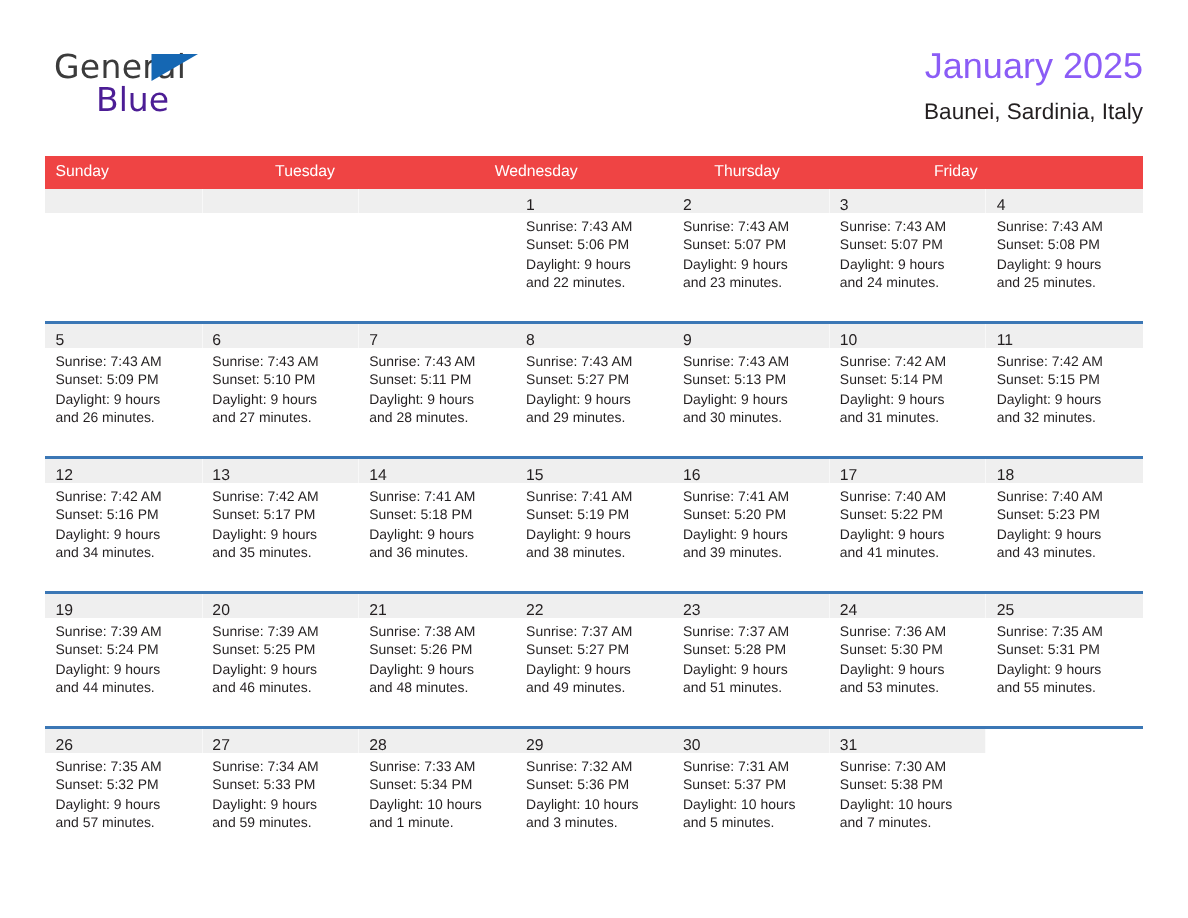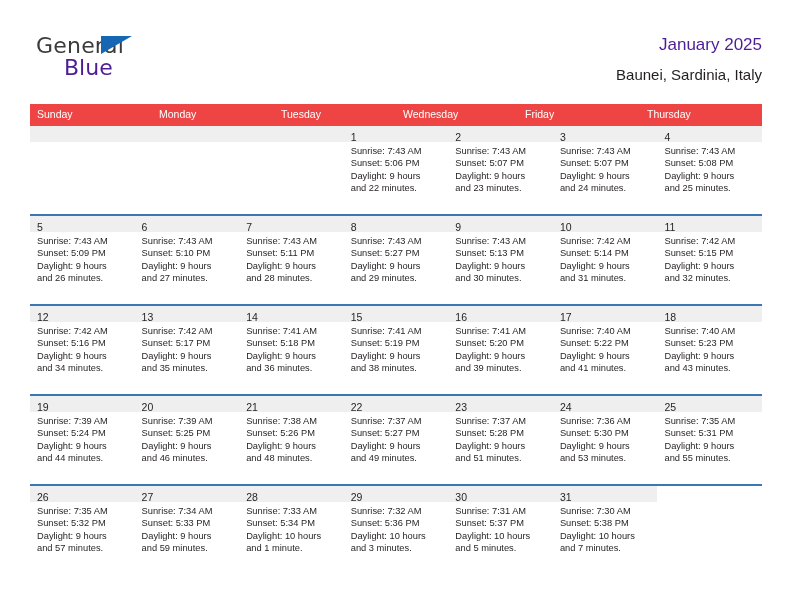--- a/index.html
+++ b/index.html
@@ -67,22 +67,22 @@
     font-family: "DejaVu Sans", sans-serif;
   }
 
   .titles {
     position: absolute;
     right: 0;
     top: 0;
     text-align: right;
   }
   .cal-title {
-    font-size: 17px;
-    color: #4c1d95;
+    font-size: 24px;
+    color: #8b5cf6;
     line-height: 34px;
     white-space: nowrap;
   }
   .cal-subtitle {
     font-size: 15px;
     color: #231f20;
     line-height: 22px;
     margin-top: 2px;
     white-space: nowrap;
   }
@@ -169,25 +169,24 @@
       <div class="cal-title">January 2025</div>
       <div class="cal-subtitle">Baunei, Sardinia, Italy</div>
     </div>
 
   </div>
 
   <div class="calendar">
 
     <div class="dow-row">
       <div class="dow">Sunday</div>
-      <div class="dow">Monday</div>
       <div class="dow">Tuesday</div>
       <div class="dow">Wednesday</div>
+      <div class="dow">Thursday</div>
       <div class="dow">Friday</div>
-      <div class="dow">Thursday</div>
     </div>
 
     <div id="weeks-container">
         <div class="week">
           <div class="cell empty">
             <div class="daynum-band"><span class="daynum"></span></div>
           </div>
           <div class="cell empty">
             <div class="daynum-band"><span class="daynum"></span></div>
           </div>

